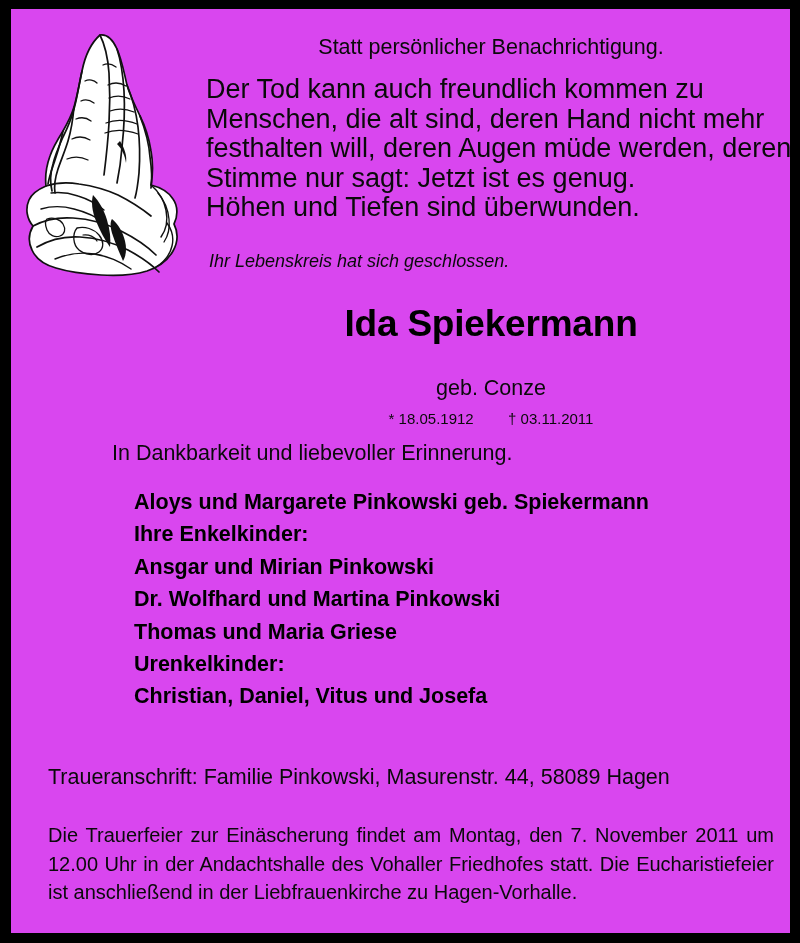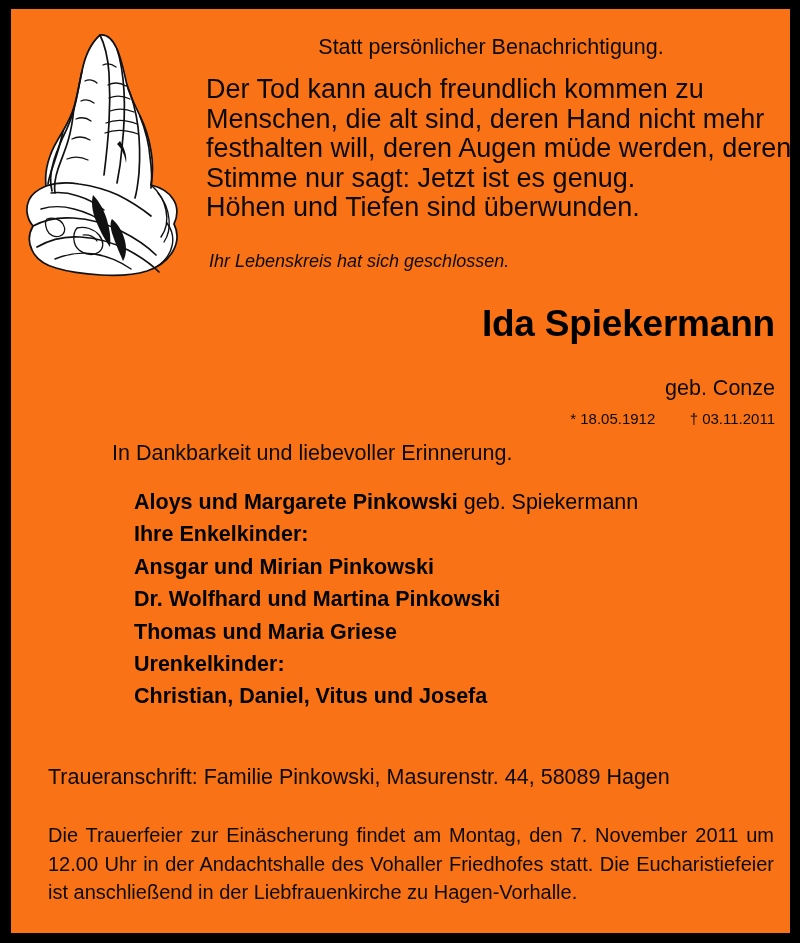--- a/index.html
+++ b/index.html
@@ -19,21 +19,21 @@
     box-sizing: border-box;
     background: #000000;
     padding: 9px 10px 10px 11px;
     overflow: hidden;
   }
 
   #sheet {
     position: relative;
     width: 100%;
     height: 100%;
-    background: #f97316;
+    background: #d946ef;
     box-sizing: border-box;
     overflow: hidden;
   }
 
   
   #hands {
     position: absolute;
     left: 6px;
     top: 14px;
     width: 168px;
@@ -71,24 +71,24 @@
     top: 242px;
     font-size: 18px;
     color: #0a0a0a;
     white-space: nowrap;
     font-style: italic;
   }
 
   
   .deceased {
     position: absolute;
-    left: 164px;
+    left: 180px;
     top: 294px;
     width: 600px;
-    text-align: right;
+    text-align: center;
   }
   .deceased .name {
     font-size: 37px;
     font-weight: bold;
     letter-spacing: -0.2px;
     color: #000000;
     line-height: 42px;
     white-space: nowrap;
   }
   .deceased .maiden {
@@ -123,21 +123,21 @@
     top: 477px;
     width: 660px;
     font-size: 21.5px;
     line-height: 32.4px;
     color: #000000;
   }
   .survivors .srow {
     font-weight: bold;
     white-space: nowrap;
   }
-  .survivors .srow .plain { font-weight: normal; }
+  .survivors .srow .plain { font-weight: bold; }
 
   
   .address {
     position: absolute;
     left: 37px;
     top: 756px;
     font-size: 21.5px;
     color: #0a0a0a;
     white-space: nowrap;
   }

